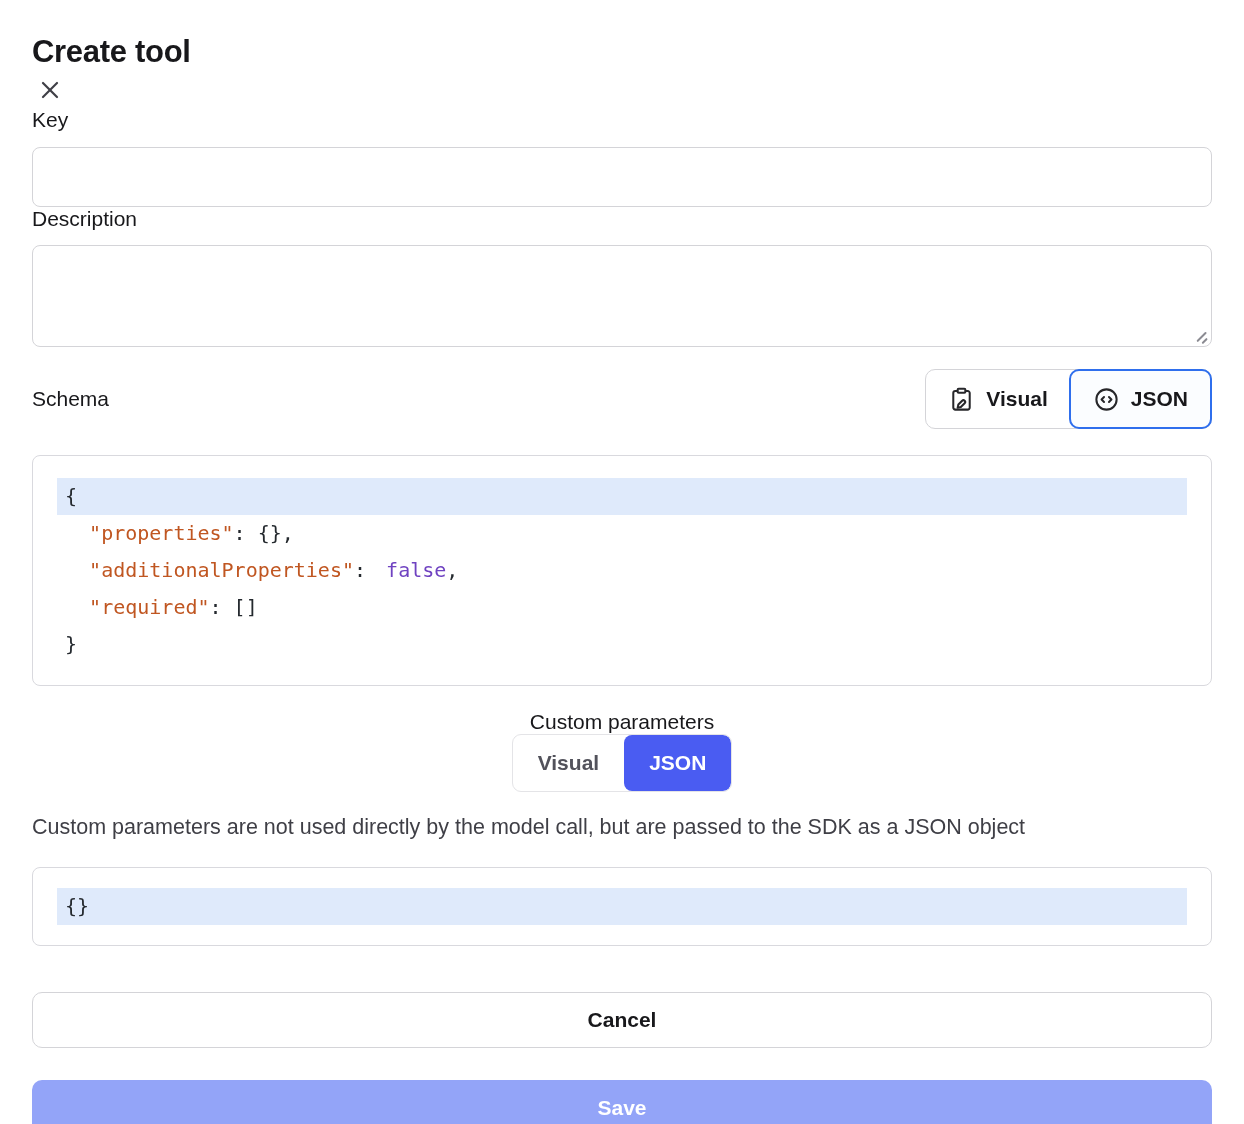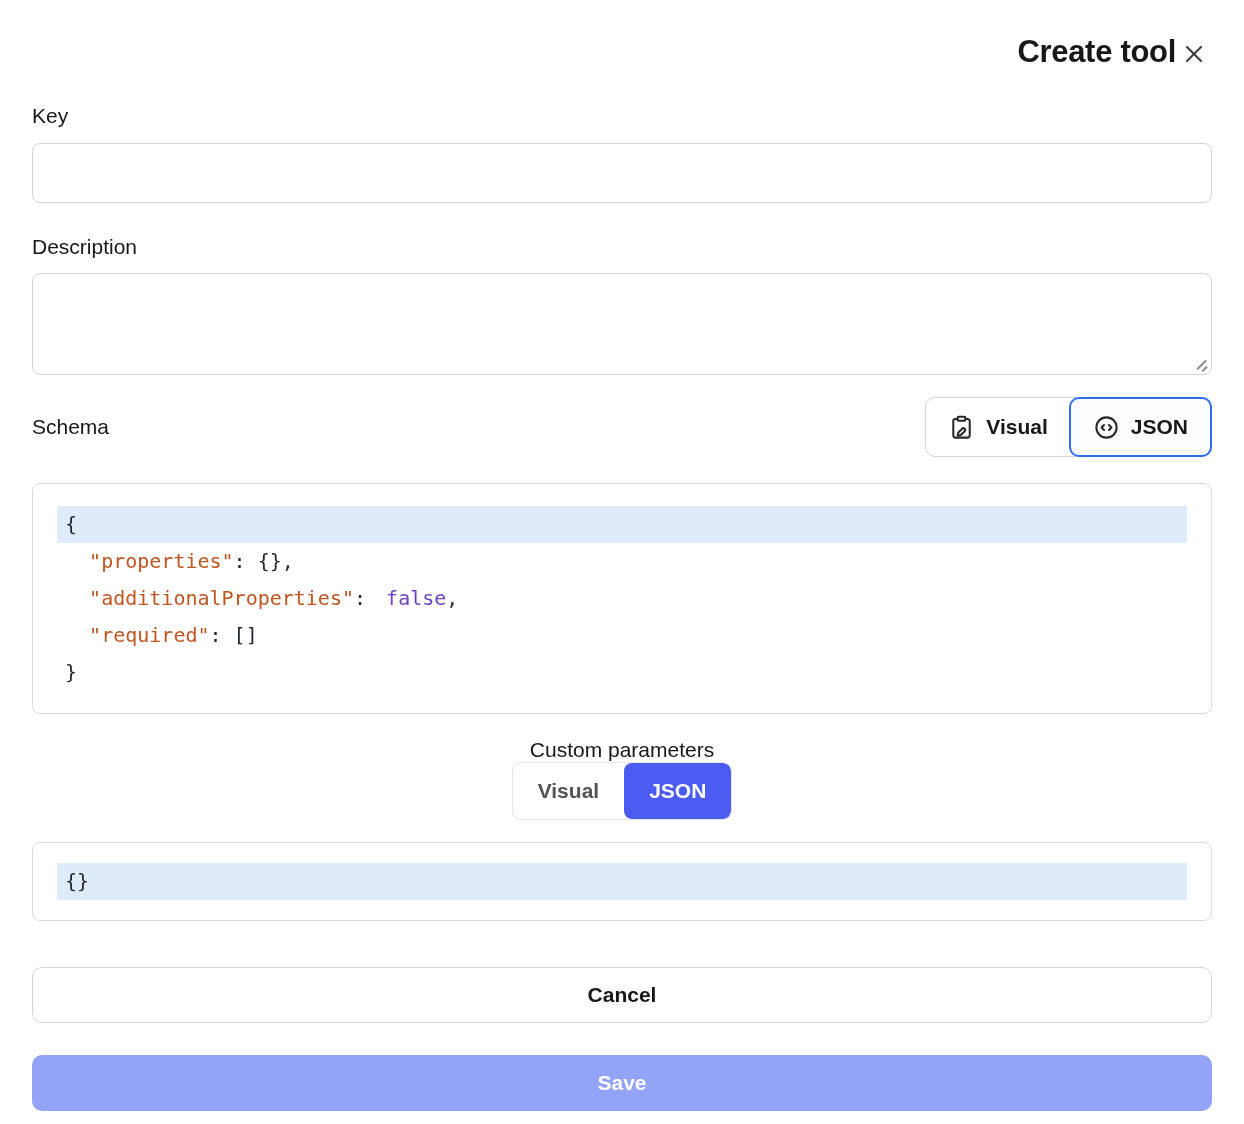--- a/index.html
+++ b/index.html
@@ -10,26 +10,26 @@
     --token-atom:#6f42c1;
     --save-disabled:#93a4f8;
     --border-gray:#d4d4d8;
     --text-dark:#18181b;
   }
   *{box-sizing:border-box;margin:0;padding:0;}
   html,body{width:1244px;height:1124px;background:#ffffff;overflow:hidden;}
   body{font-family:"Liberation Sans",sans-serif;color:var(--text-dark);}
   .modal{padding:34px 32px 34px 32px;width:100%;height:100%;}
 
-  .modal-header{display:flex;justify-content:flex-end;align-items:flex-start;}
+  .modal-header{display:flex;justify-content:flex-end;align-items:flex-start;flex-direction:column;}
   .modal-title{font-size:31px;font-weight:700;letter-spacing:-0.3px;color:var(--text-dark);}
   .close-btn{background:none;border:none;cursor:pointer;padding:4px;margin-top:2px;}
   .close-btn svg{display:block;}
 
-  .field-label{font-size:21px;color:var(--text-dark);margin-top:32px;}
+  .field-label{font-size:21px;color:var(--text-dark);}
   .text-input{width:100%;height:60px;border:1px solid var(--border-gray);border-radius:8px;
     margin-top:15px;font-size:20px;padding:0 16px;font-family:"Liberation Sans",sans-serif;outline:none;}
   .textarea-wrap{position:relative;margin-top:14px;}
   .text-area{width:100%;height:102px;border:1px solid var(--border-gray);border-radius:8px;
     font-size:20px;padding:12px 16px;font-family:"Liberation Sans",sans-serif;resize:none;outline:none;display:block;}
   .resize-handle{position:absolute;right:4px;bottom:4px;width:14px;height:14px;pointer-events:none;}
   .resize-handle::before,.resize-handle::after{content:"";position:absolute;background:#8b8b92;height:1.6px;transform:rotate(-45deg);border-radius:1px;}
   .resize-handle::before{width:13px;right:0;bottom:5px;}
   .resize-handle::after{width:7px;right:0;bottom:1px;}
 
@@ -130,20 +130,21 @@
     <div class="seg-group-flat">
       <button class="seg-flat-btn">
         <span>Visual</span>
       </button>
       <button class="seg-flat-btn selected-solid">
         <span>JSON</span>
       </button>
     </div>
   </div>
 
+  <p class="helper-text">Custom parameters are not used directly by the model call, but are passed to the SDK as a JSON object</p>
 
   <div class="code-box" style="margin-top:22px;padding:20px 24px;">
       <div class="code-line highlight"><span class="tok-punct">{}</span></div>
     </div>
 
   <div class="modal-footer">
     <button class="btn btn-cancel">Cancel</button>
     <button class="btn btn-save">Save</button>
   </div>
 

